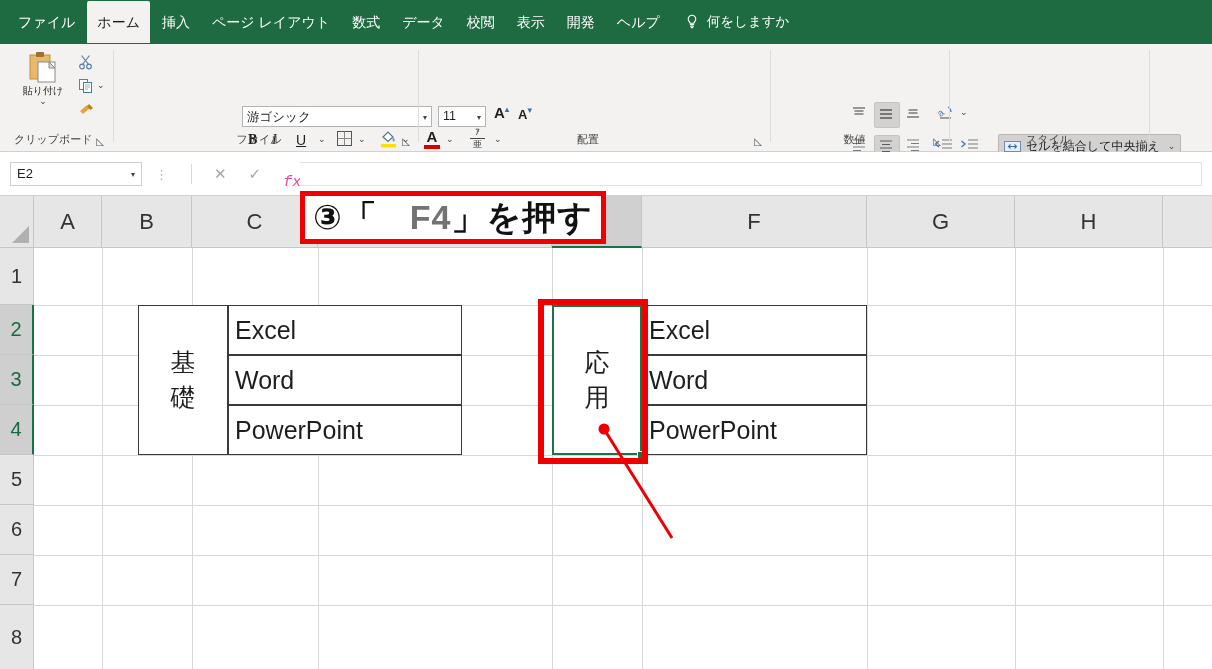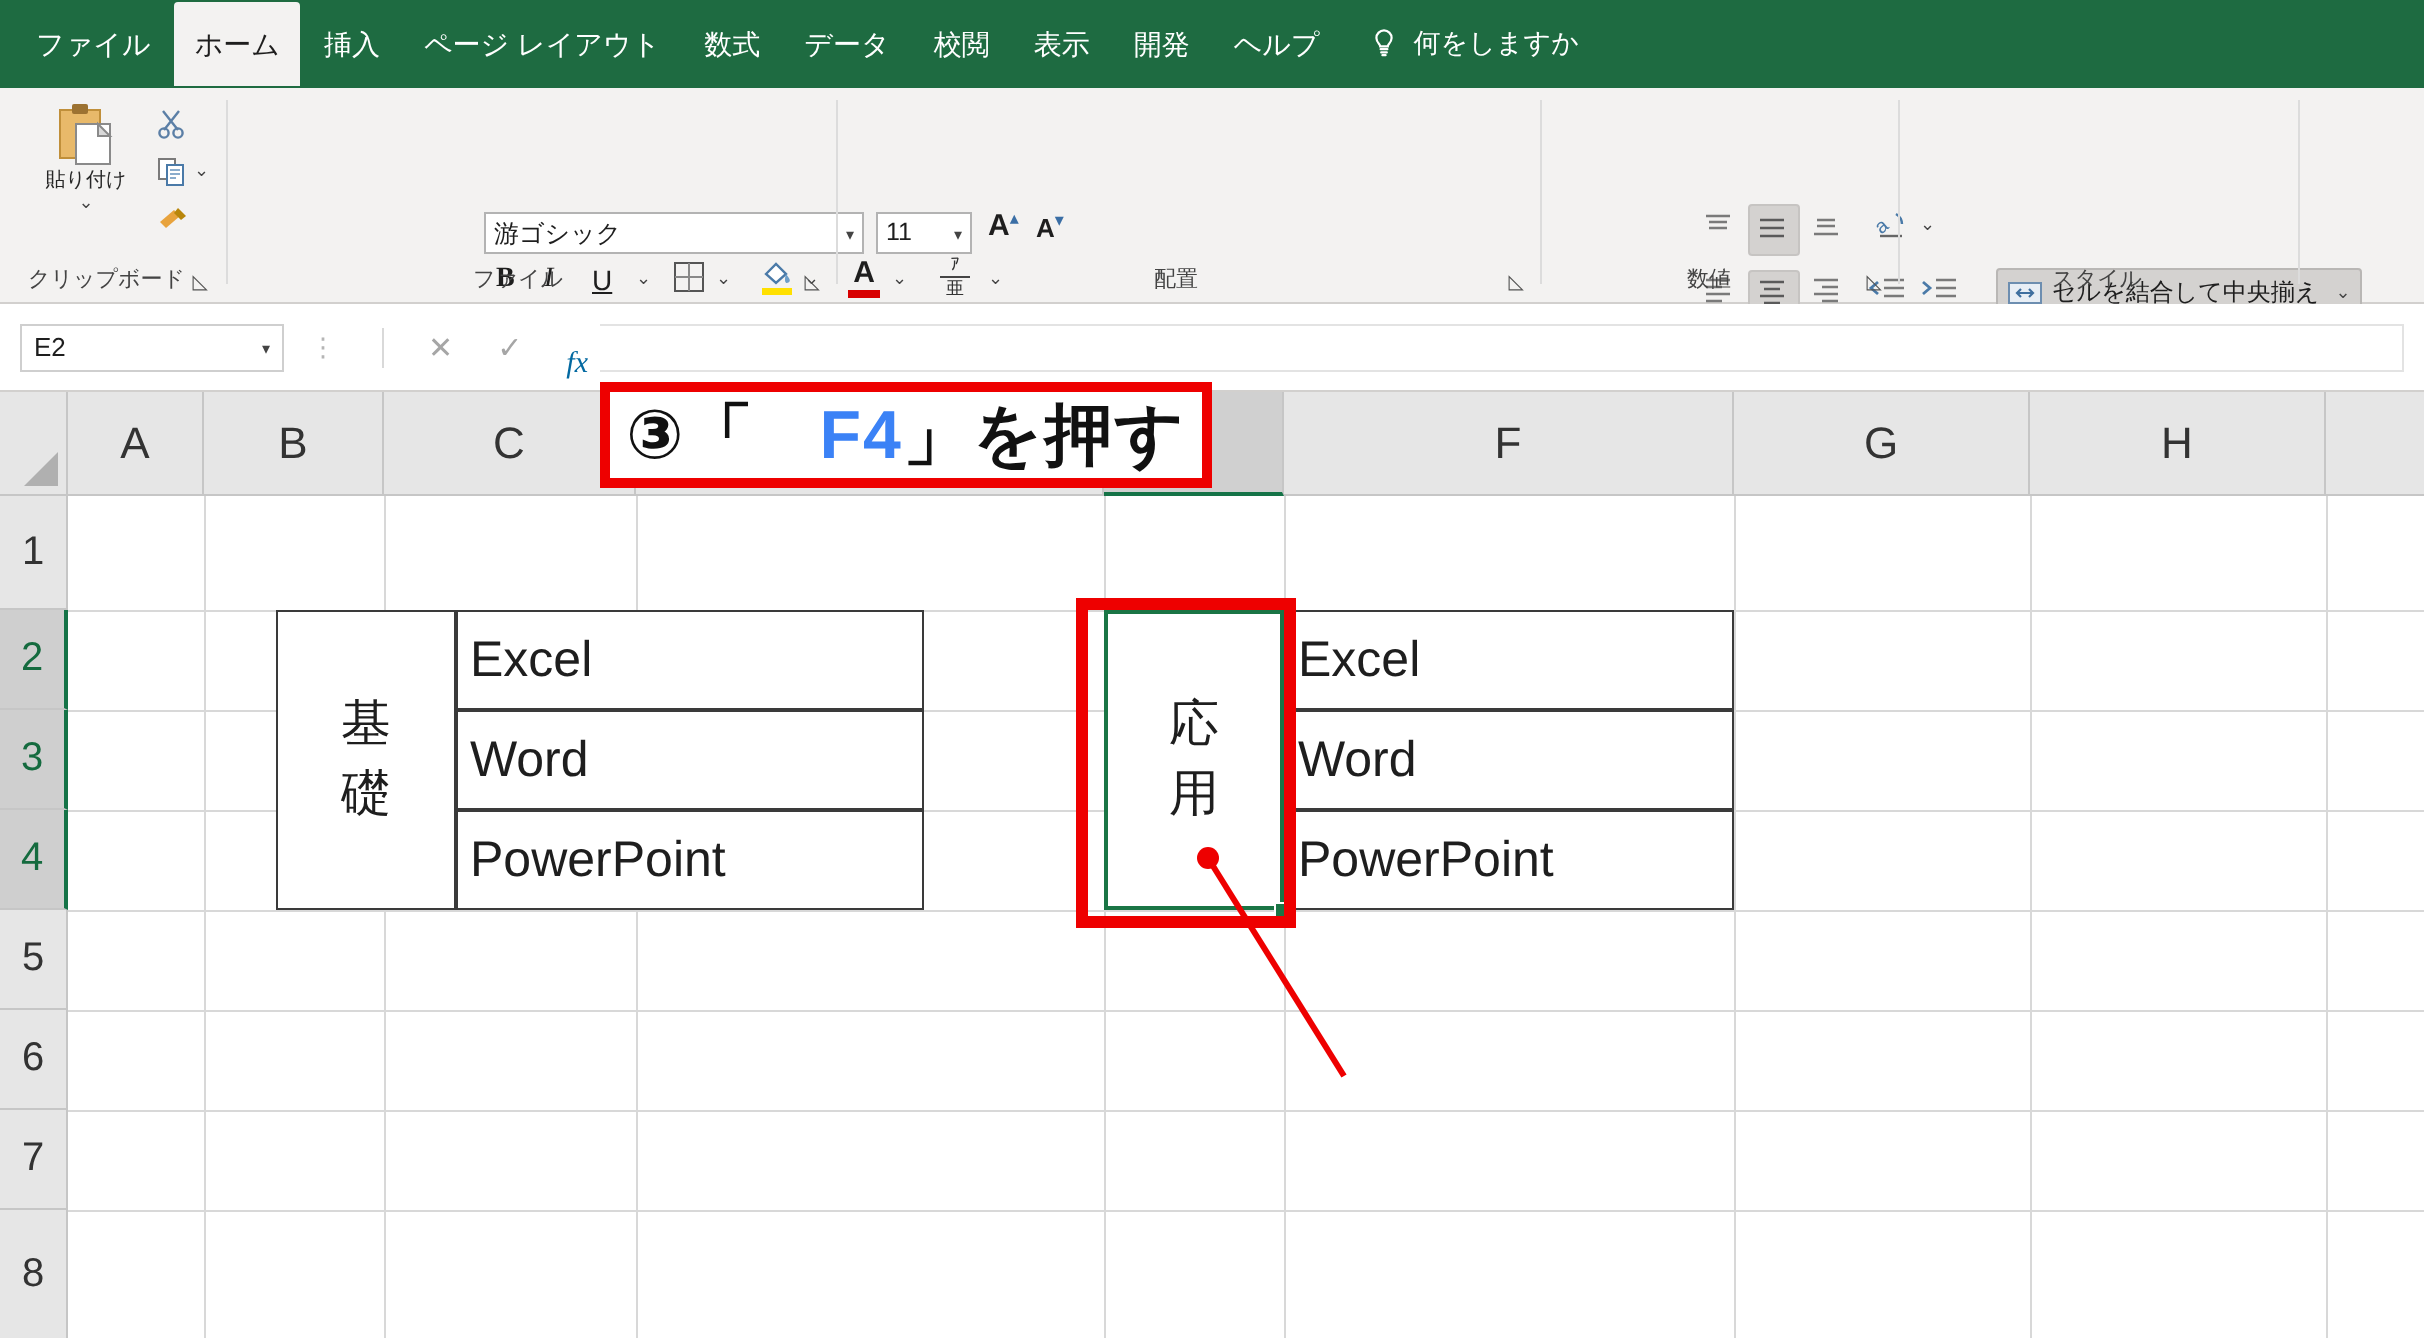--- a/index.html
+++ b/index.html
@@ -111,21 +111,21 @@
   }
 
   
   .selbox{position:absolute;border:2px solid #1a7545;box-sizing:border-box;background:transparent;}
   .selhandle{position:absolute;width:6px;height:6px;background:#1a7545;border:1px solid #fff;box-sizing:content-box;}
 
   
   .anno{position:absolute;background:#ffffff;border:5px solid #ee0000;box-sizing:border-box;
     display:flex;align-items:center;justify-content:center;}
   .anno .txt{font-size:34px;font-weight:700;color:#111;white-space:nowrap;letter-spacing:1px;}
-  .anno .red{color:#3b82f6;margin-left:32px;}
+  .anno .red{color:#737373;margin-left:32px;}
   .annobox-cell{position:absolute;border:6px solid #ee0000;box-sizing:border-box;background:transparent;}
   .leader{position:absolute;overflow:visible;}
 </style>
 </head>
 <body>
 
 <div class="app">
 
   <div class="tabbar">
     <div class="tab">ファイル</div>
@@ -324,21 +324,21 @@
   <div class="fbar">
     <div class="namebox">
       <span>E2</span>
       <span class="caret" style="right:6px;top:7px;">▾</span>
     </div>
     <div class="fbicons">
       <span style="color:#b5b5b5;font-size:13px;letter-spacing:1px;">⋮</span>
       <span class="vsep"></span>
       <span>✕</span>
       <span>✓</span>
-      <span style="font-style:italic;font-family:Liberation Serif, serif;color:#0369a1;margin-top:17px;">fx</span>
+      <span style="font-style:italic;font-family:Liberation Mono, monospace;color:#ec4899;margin-top:17px;">fx</span>
     </div>
     <div class="fbinput">
       <span></span>
     </div>
   </div>
 
   <div class="grid">
 
     <div class="corner">
         <div class="tri"></div>

